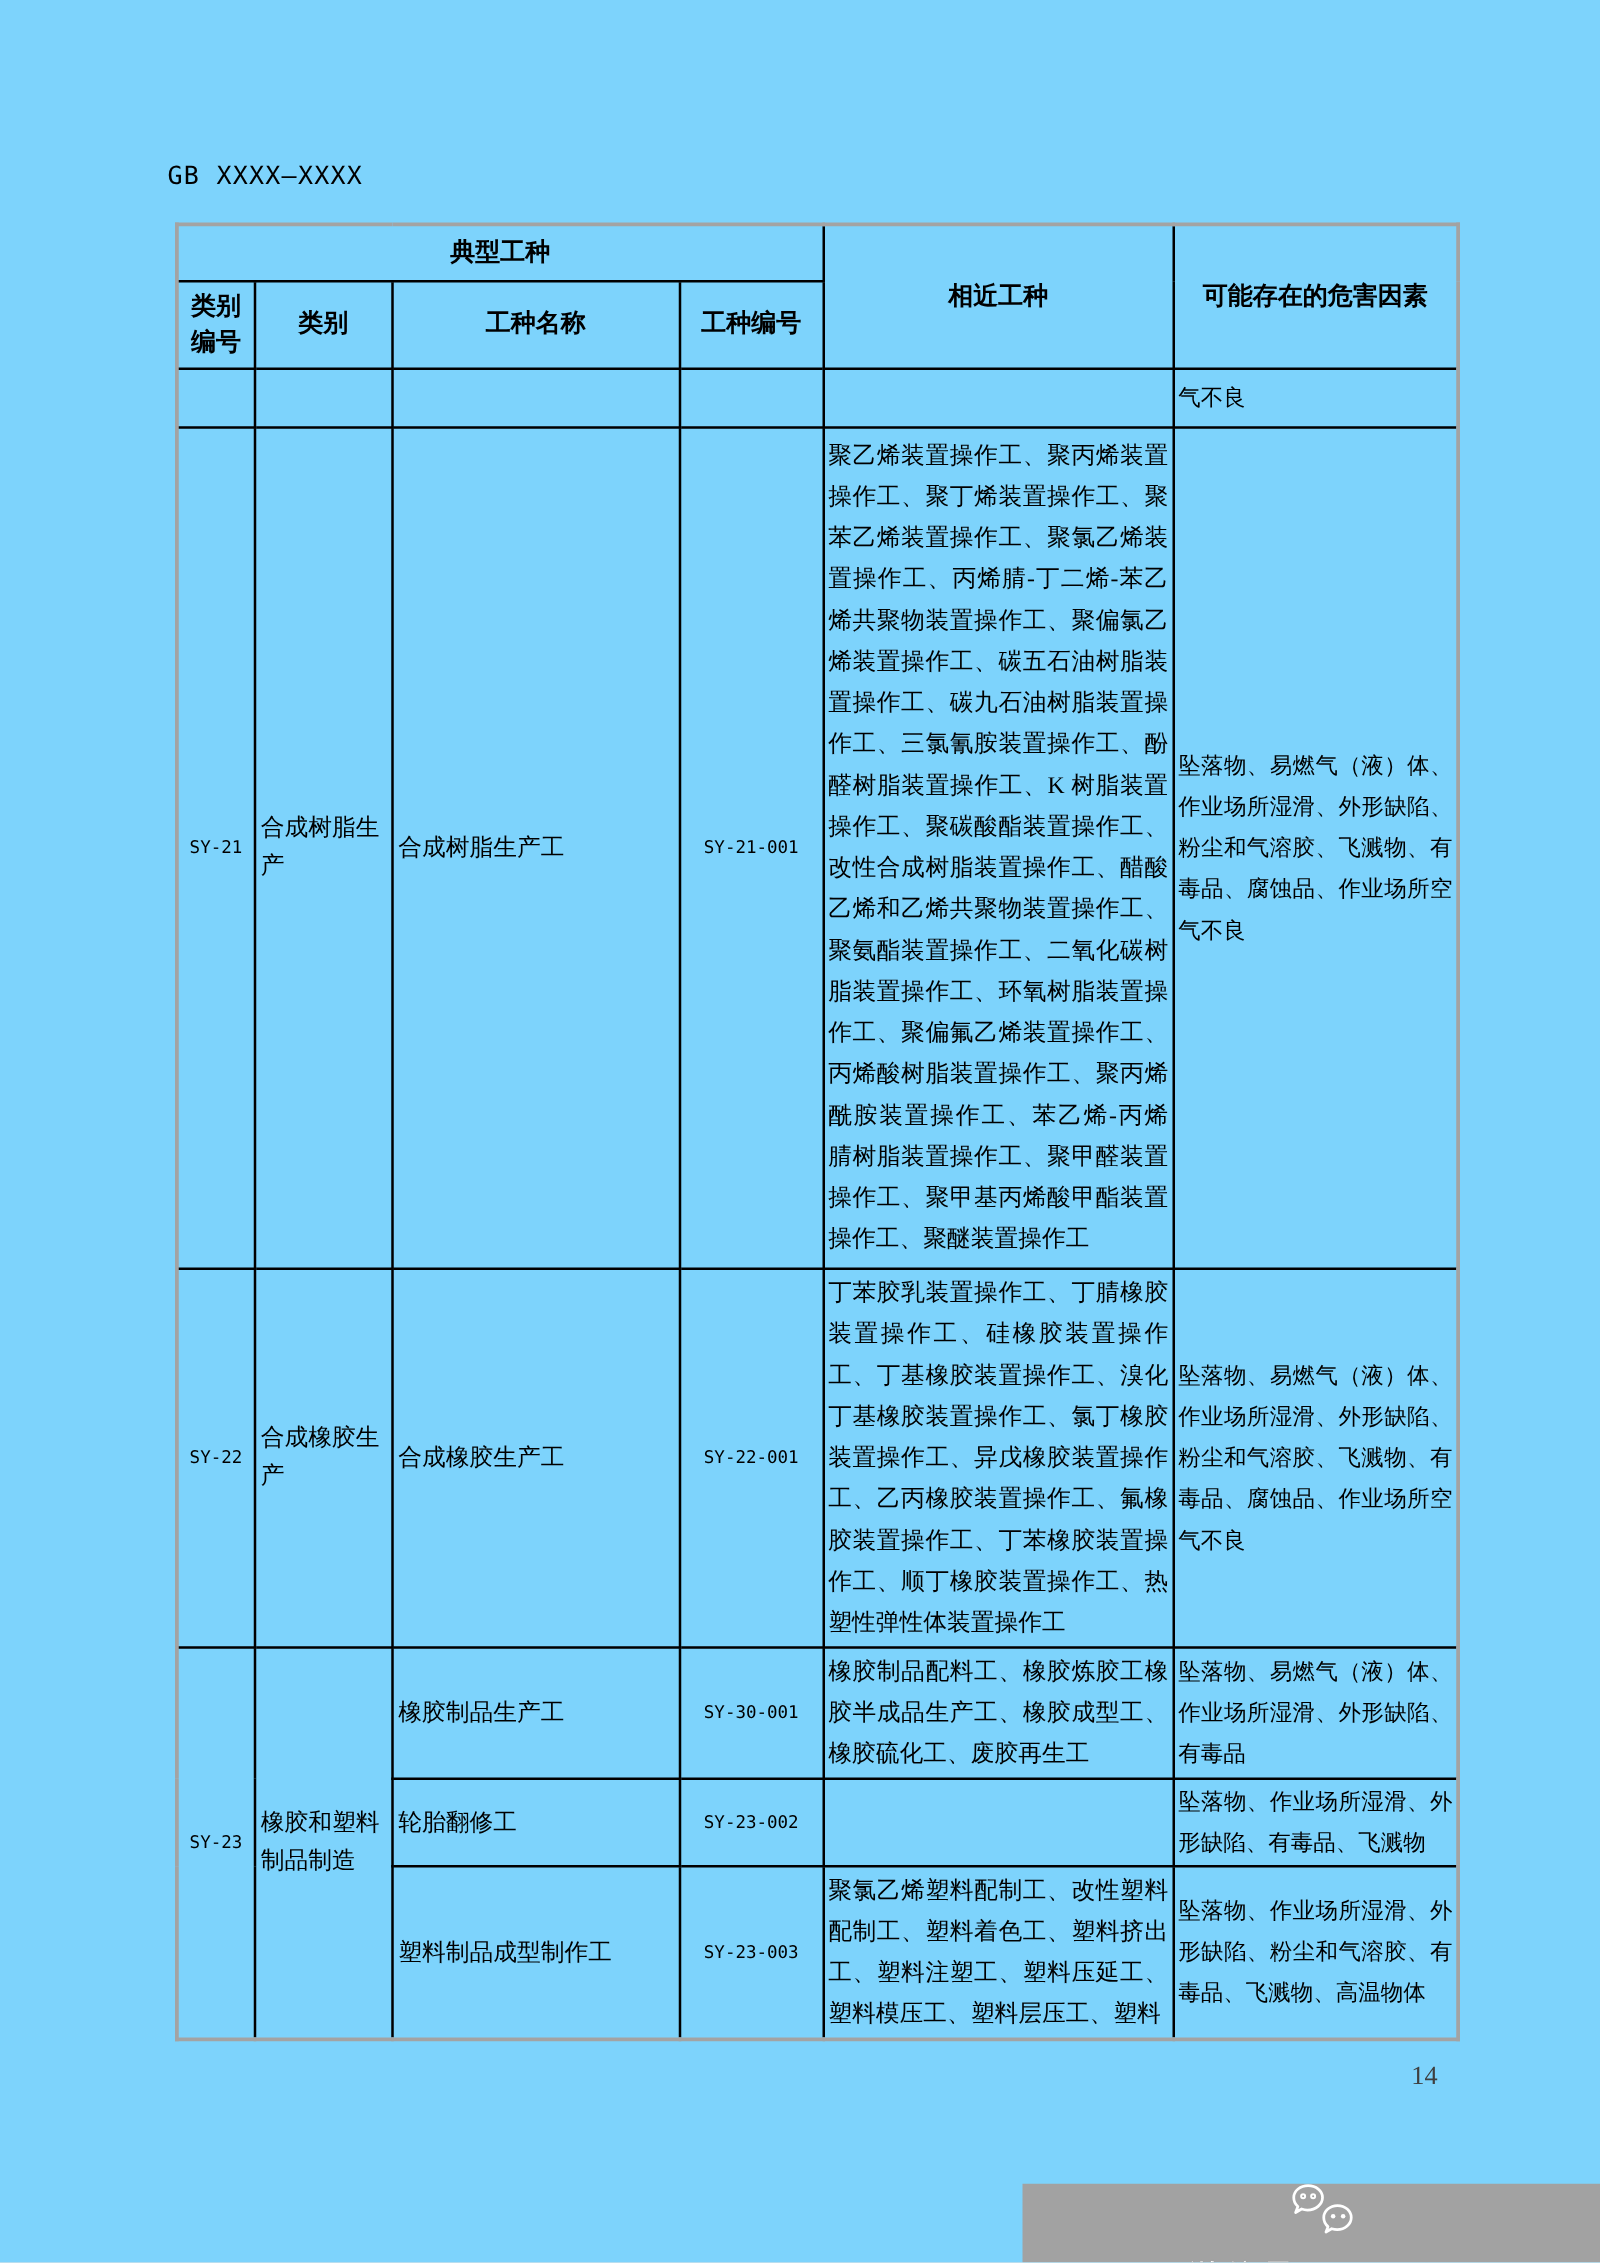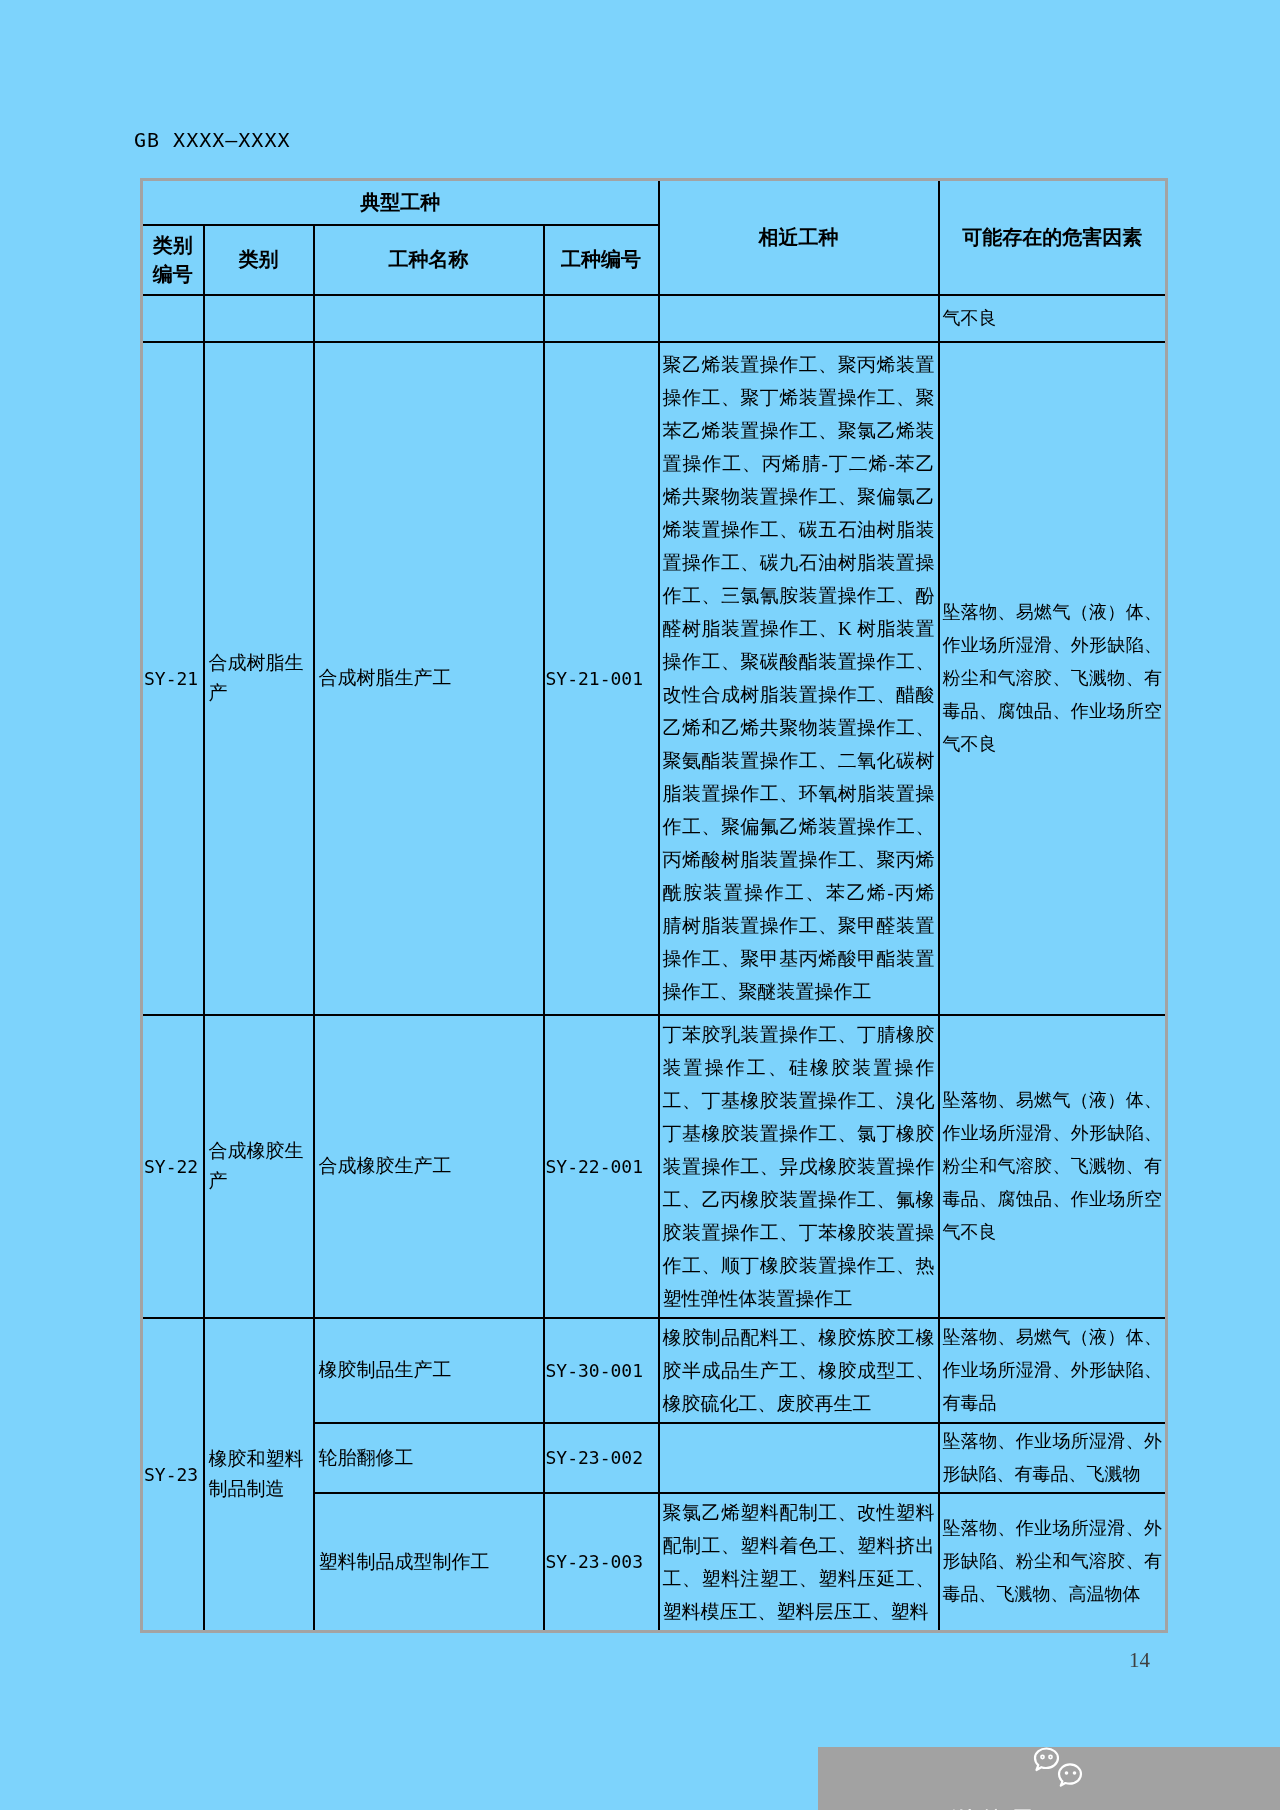--- a/index.html
+++ b/index.html
@@ -21,21 +21,21 @@
     border:2px solid #000;
     vertical-align:middle;
     overflow:hidden;
     word-break:break-all;
   }
   td.th{
     font-weight:bold;font-size:20px;text-align:center;line-height:1.45;
     padding:1px 2px;
   }
   td.code{
-    font-family:"DejaVu Sans Mono",monospace;font-size:18px;text-align:left;
+    font-family:"DejaVu Sans Mono",monospace;font-size:14px;text-align:center;
     padding:0 1px;
   }
   td.cat{font-size:19px;text-align:left;line-height:1.6;padding:0 4px;}
   td.jobname{font-size:19px;text-align:left;padding:0 4px;}
   td.similar{
     font-size:19px;line-height:33px;text-align:justify;
     padding:2px 3px;vertical-align:middle;font-family:Liberation Serif, serif;
   }
   td.hazard{
     font-size:18px;line-height:33px;text-align:justify;

